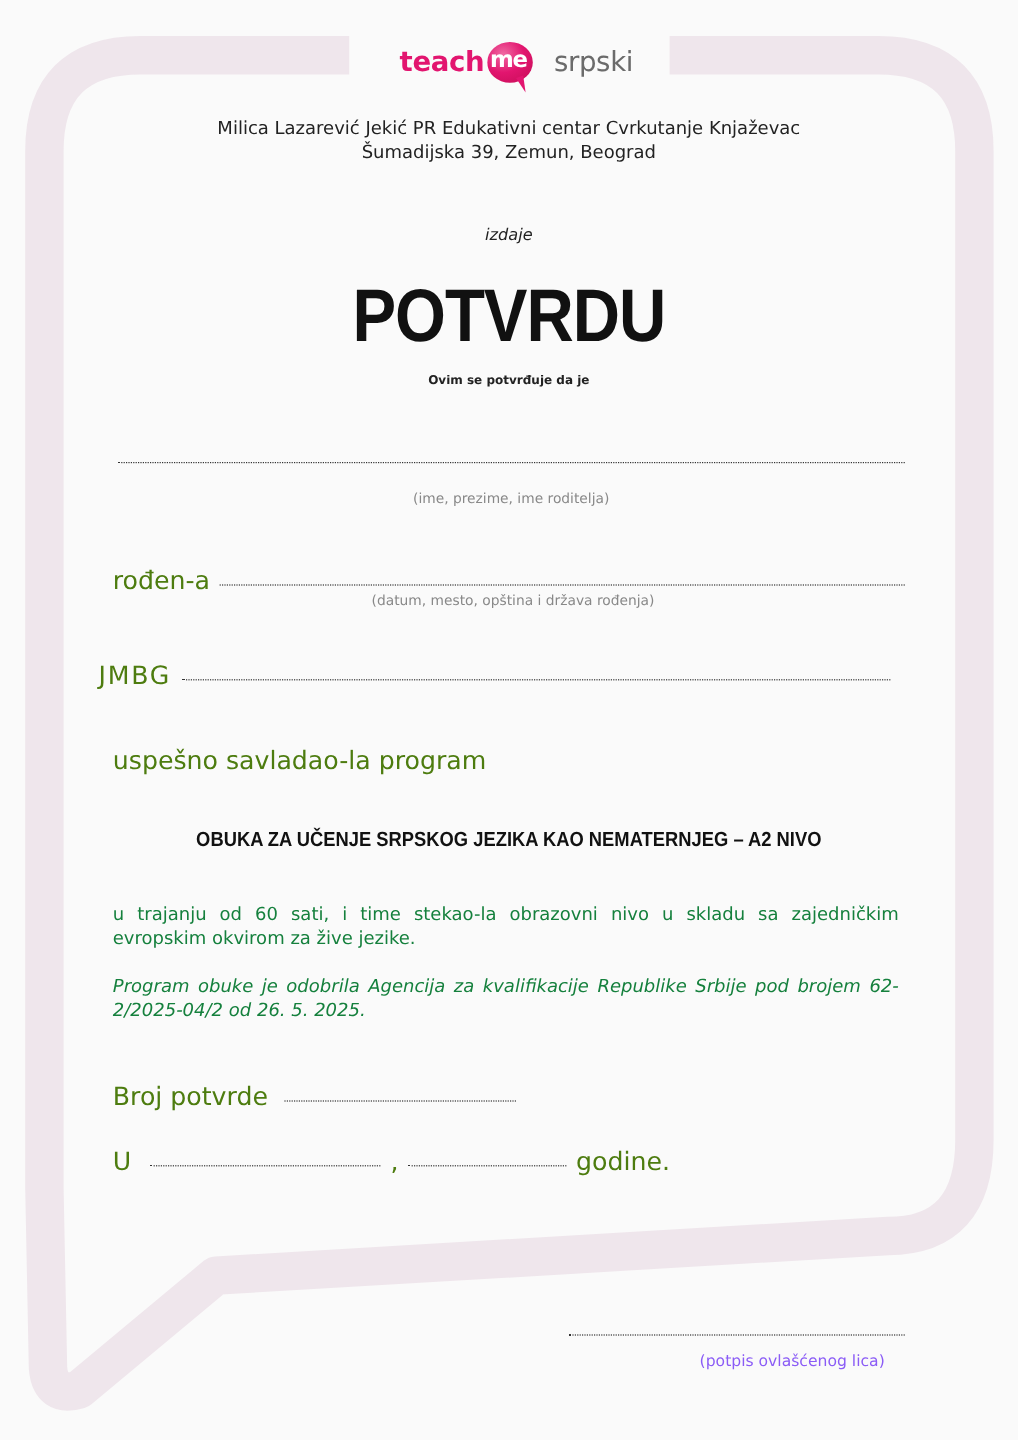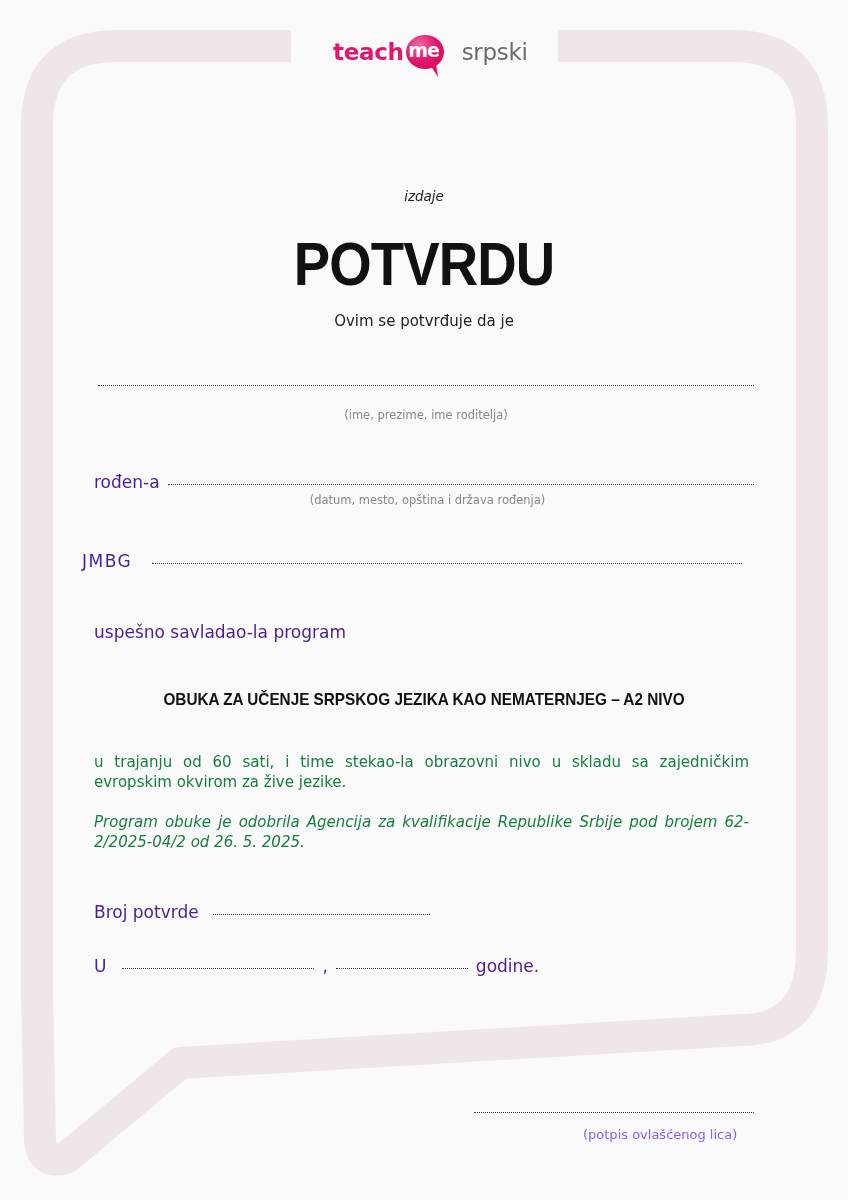--- a/index.html
+++ b/index.html
@@ -28,22 +28,22 @@
       color: #fff; font-size: 19px; font-weight: bold; letter-spacing: -1px;
     }
     .center { position: absolute; left: 0; width: 848px; text-align: center; }
     .org { top: 97px; font-size: 15px; line-height: 20px; color: #222; }
     .izdaje { top: 188px; font-size: 13.5px; font-style: italic; color: #222; }
     .title {
       top: 228px; font-family: "Liberation Sans", sans-serif; font-weight: bold;
       font-size: 62px; letter-spacing: -1px; color: #111;
       transform: scaleX(0.88); transform-origin: center;
     }
-    .intro { top: 312px; font-size: 15px; color: #222; }
-    .row { position: absolute; font-size: 17px; color: #4c1d95; display: flex; align-items: baseline; }
+    .intro { top: 312px; font-size: 10px; color: #222; font-weight: bold; }
+    .row { position: absolute; font-size: 21px; color: #4d7c0f; display: flex; align-items: baseline; }
     .dots {
       flex: 1; border-bottom: 1.5px dotted #333; height: 0; margin-left: 8px;
       position: relative; top: -3px;
     }
     .hint { position: absolute; font-size: 11.5px; color: #888; text-align: center; }
     .program-title {
       top: 690px; font-family: "Liberation Sans", sans-serif; font-weight: bold;
       font-size: 17px; color: #111; transform: scaleX(0.9);
     }
     .para {
@@ -74,20 +74,22 @@
       </defs>
       <ellipse cx="19" cy="17" rx="19" ry="17" fill="url(#g)"></ellipse>
       <path d="M 24 30 L 32 42 L 30 28 Z" fill="#e2156f"></path>
     </svg>
     <span class="me-text">me</span>
   </span>
   <span class="srpski">srpski</span>
 </div>
 
 <div class="center org">
+  <div>Milica Lazarević Jekić PR Edukativni centar Cvrkutanje Knjaževac</div>
+  <div>Šumadijska 39, Zemun, Beograd</div>
 </div>
 
 <div class="center izdaje">izdaje</div>
 <div class="center title">POTVRDU</div>
 <div class="center intro">Ovim se potvrđuje da je</div>
 
 <div class="row" style="left:98px; width:656px; top:388px;">
   <span class="dots" style="margin-left:0;"></span>
 </div>
 <div class="hint" style="left:98px; width:656px; top:408px;">(ime, prezime, ime roditelja)</div>

